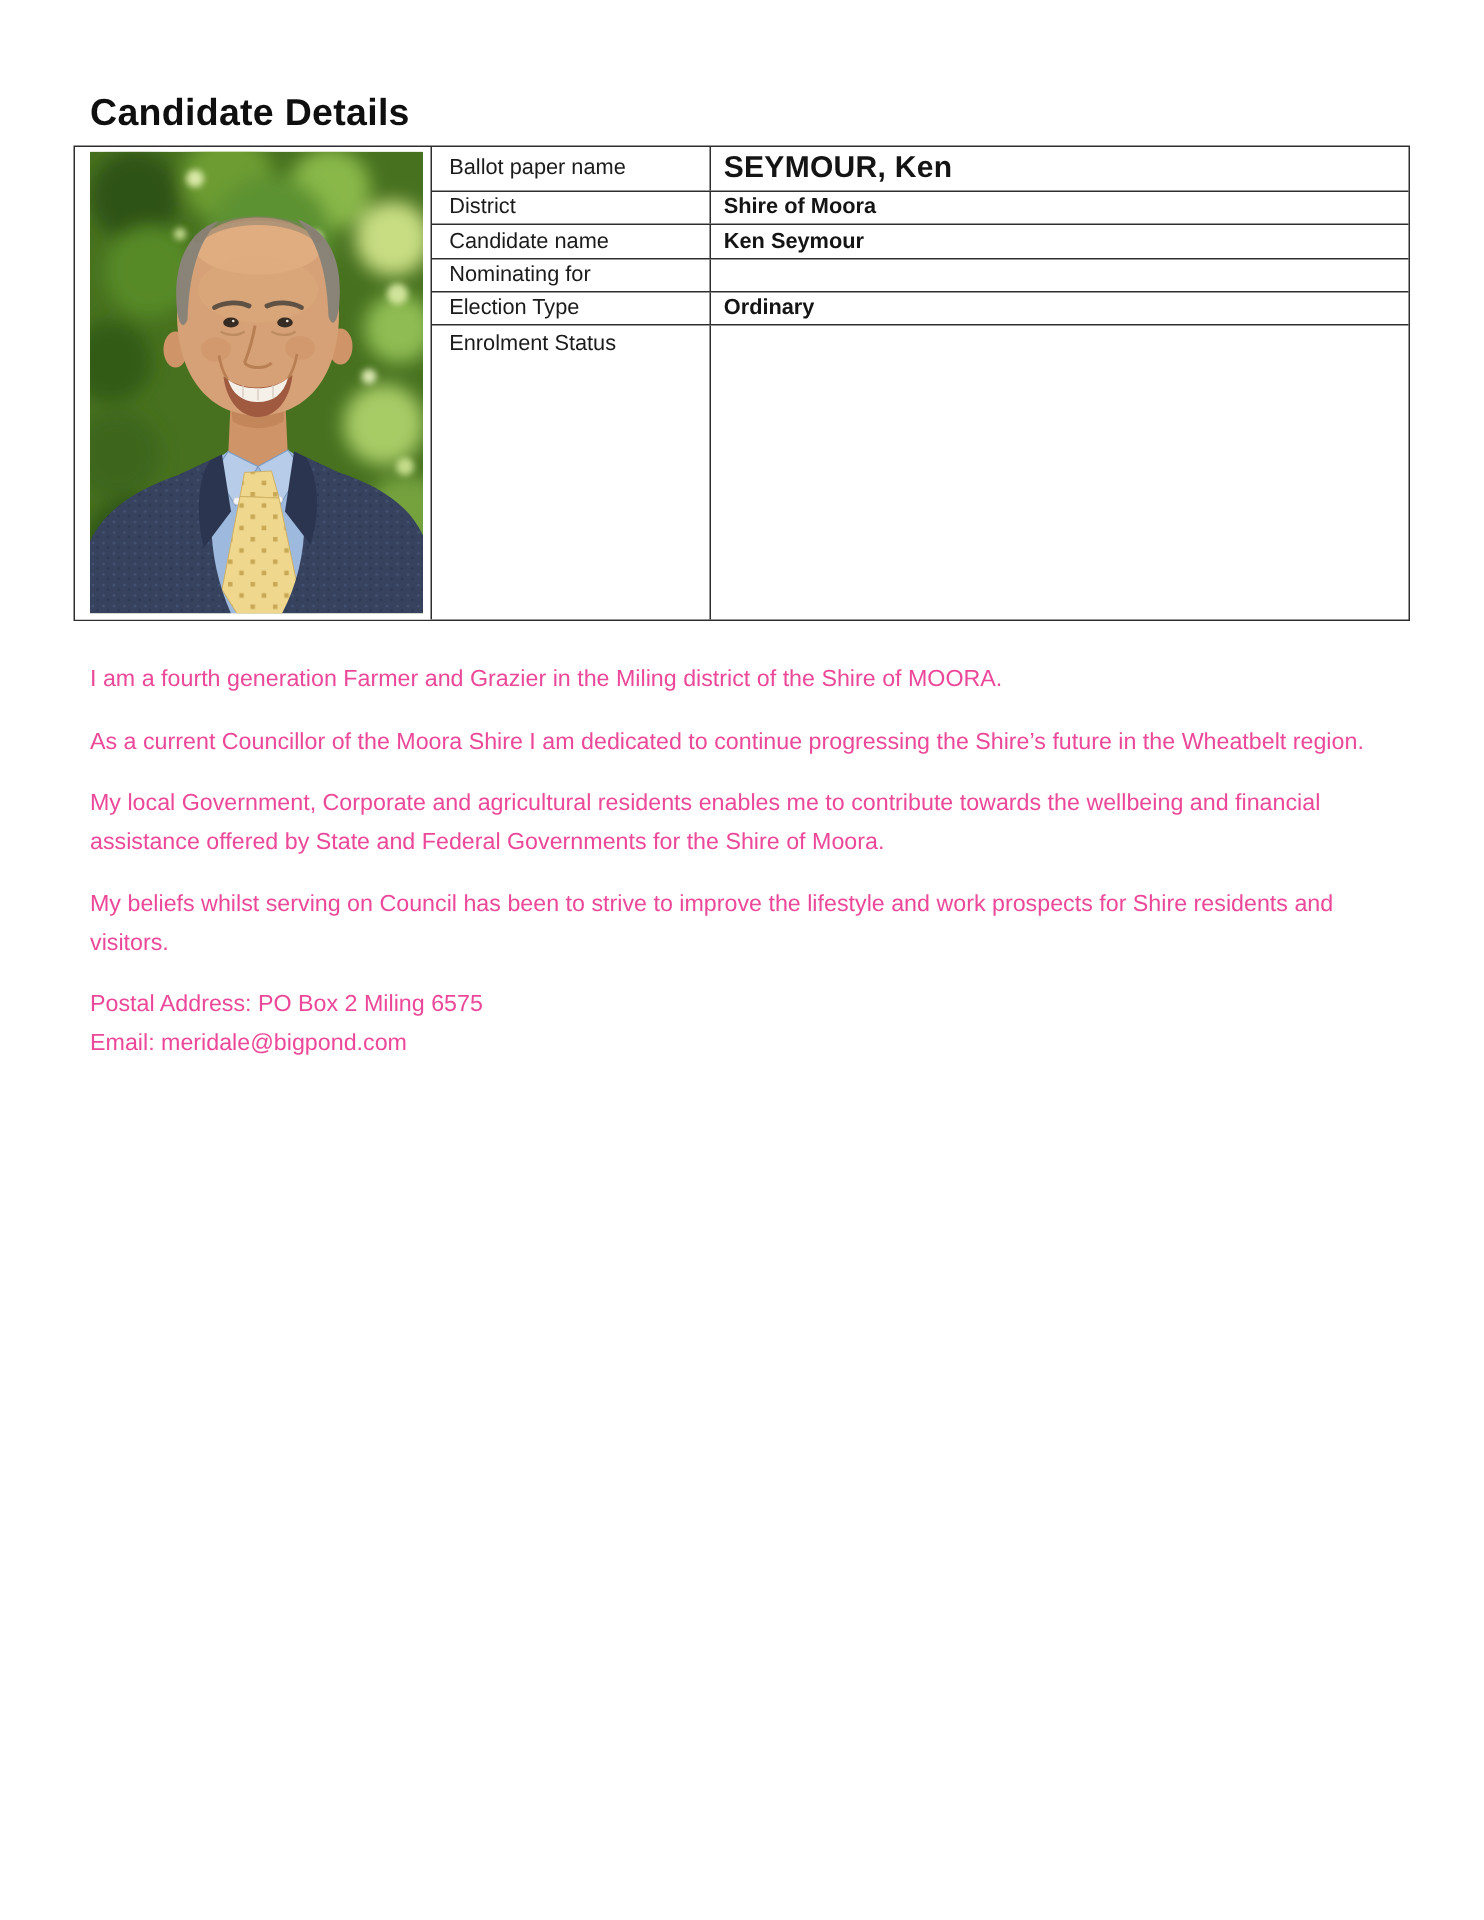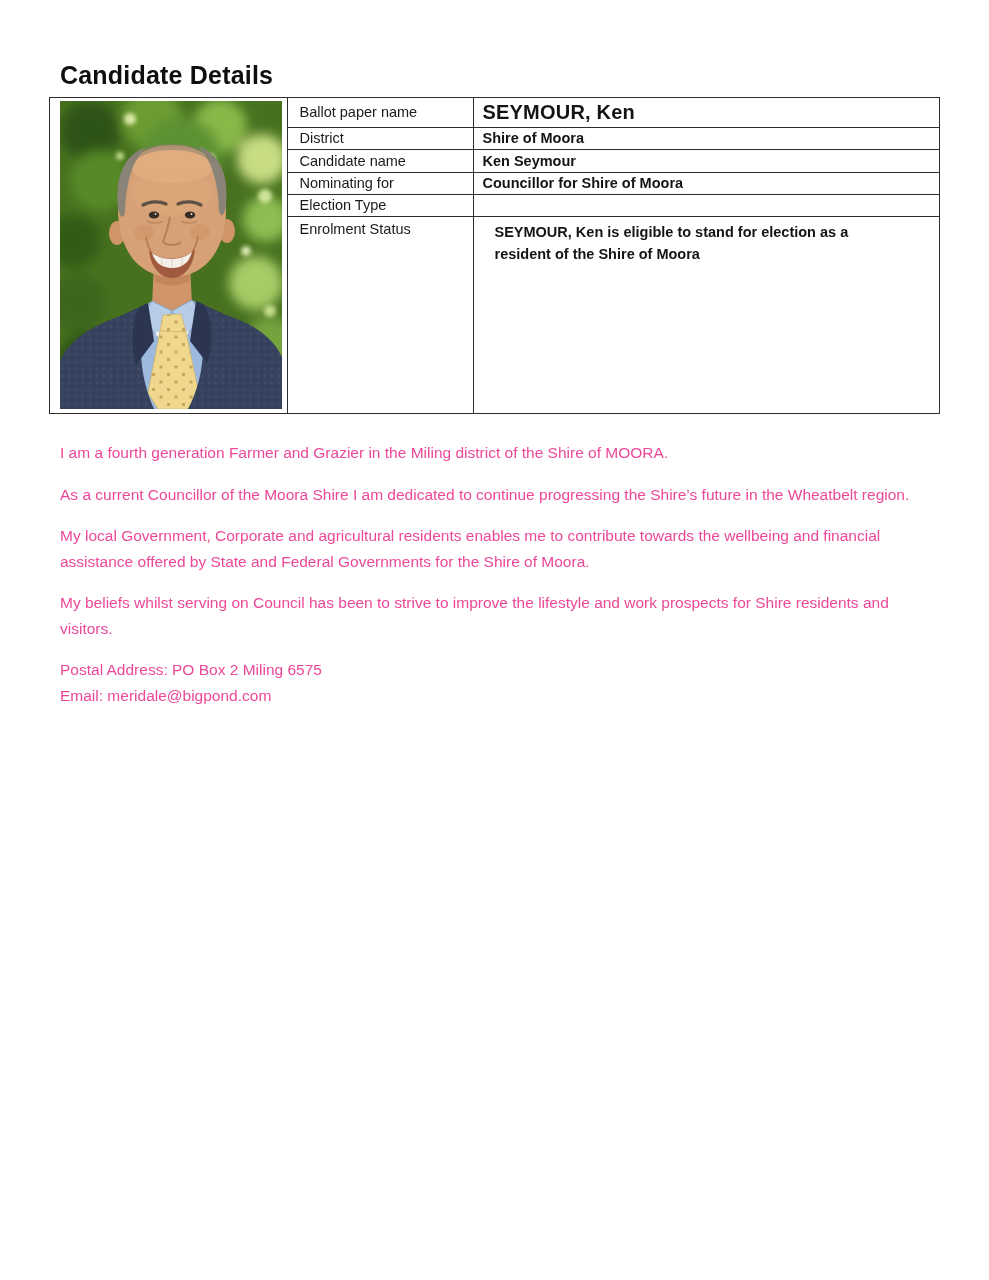--- a/index.html
+++ b/index.html
@@ -244,28 +244,27 @@
       <div class="t-row row-district">
         <div class="t-label">District</div>
         <div class="t-value">Shire of Moora</div>
       </div>
       <div class="t-row row-candidate">
         <div class="t-label">Candidate name</div>
         <div class="t-value">Ken Seymour</div>
       </div>
       <div class="t-row row-nominating">
         <div class="t-label">Nominating for</div>
-        <div class="t-value">Councillor for Shire of Moora</div>
       </div>
       <div class="t-row row-election">
         <div class="t-label">Election Type</div>
+        <div class="t-value">Ordinary</div>
       </div>
       <div class="t-row row-enrolment">
         <div class="t-label">Enrolment Status</div>
-        <div class="t-value">SEYMOUR, Ken is eligible to stand for election as a resident of the Shire of Moora</div>
       </div>
     </div>
 
   </div>
 
   <div class="statement">
     <p>I am a fourth generation Farmer and Grazier in the Miling district of the Shire of MOORA.</p>
     <p>As a current Councillor of the Moora Shire I am dedicated to continue progressing the Shire’s future in the Wheatbelt region.</p>
     <p>My local Government, Corporate and agricultural residents enables me to contribute towards the wellbeing and financial assistance offered by State and Federal Governments for the Shire of Moora.</p>
     <p>My beliefs whilst serving on Council has been to strive to improve the lifestyle and work prospects for Shire residents and visitors.</p>

